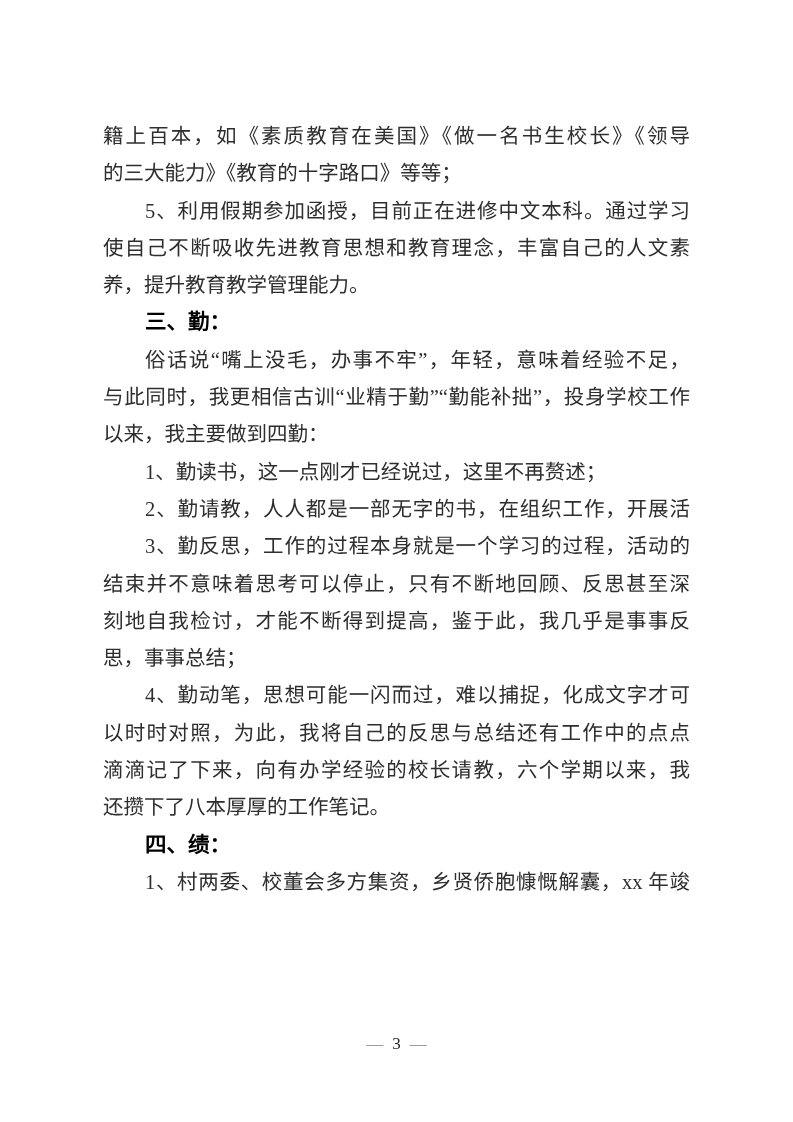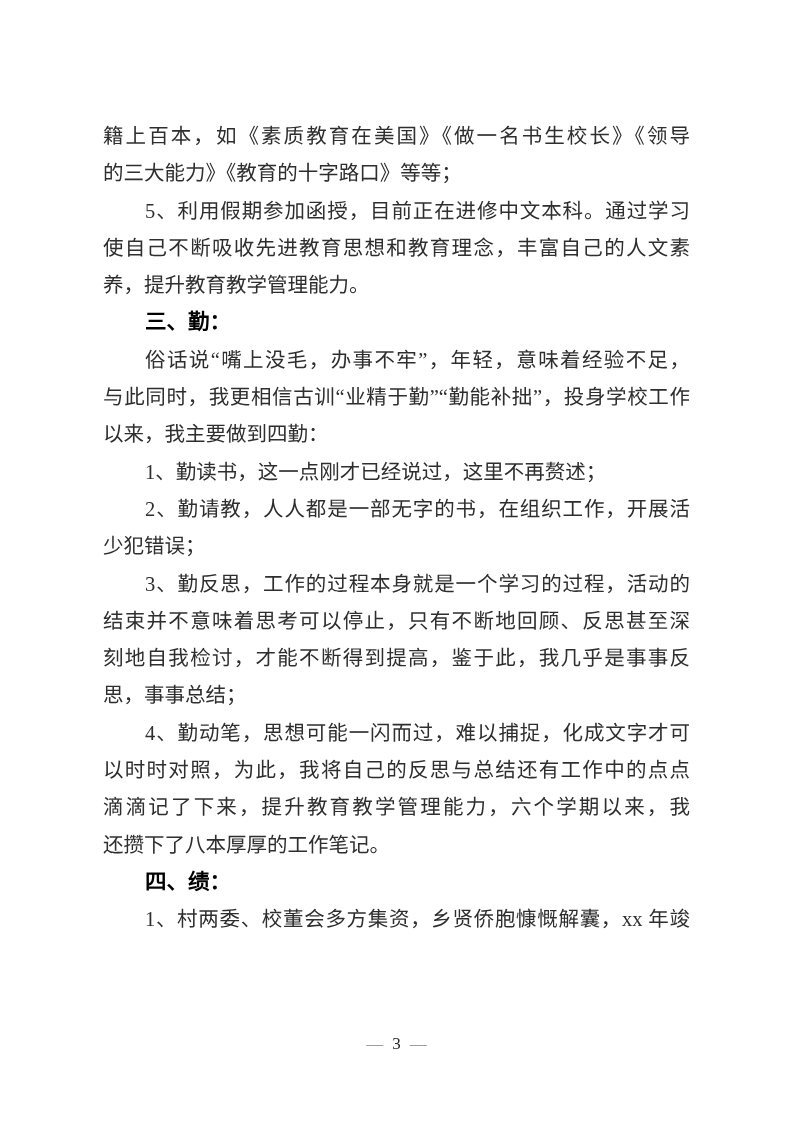--- a/index.html
+++ b/index.html
@@ -77,28 +77,27 @@
     <div class="ln end">的三大能力》《教育的十字路口》等等；</div>
     <div class="ln ind">5、利用假期参加函授，目前正在进修中文本科。通过学习</div>
     <div class="ln">使自己不断吸收先进教育思想和教育理念，丰富自己的人文素</div>
     <div class="ln end">养，提升教育教学管理能力。</div>
     <div class="ln ind hd end">三、勤：</div>
     <div class="ln ind">俗话说“嘴上没毛，办事不牢”，年轻，意味着经验不足，</div>
     <div class="ln">与此同时，我更相信古训“业精于勤”“勤能补拙”，投身学校工作</div>
     <div class="ln end">以来，我主要做到四勤：</div>
     <div class="ln ind end">1、勤读书，这一点刚才已经说过，这里不再赘述；</div>
     <div class="ln ind">2、勤请教，人人都是一部无字的书，在组织工作，开展活</div>
-    <div class="ln end">少犯错误；</div>
     <div class="ln ind">3、勤反思，工作的过程本身就是一个学习的过程，活动的</div>
     <div class="ln">结束并不意味着思考可以停止，只有不断地回顾、反思甚至深</div>
     <div class="ln">刻地自我检讨，才能不断得到提高，鉴于此，我几乎是事事反</div>
     <div class="ln end">思，事事总结；</div>
     <div class="ln ind">4、勤动笔，思想可能一闪而过，难以捕捉，化成文字才可</div>
     <div class="ln">以时时对照，为此，我将自己的反思与总结还有工作中的点点</div>
-    <div class="ln">滴滴记了下来，提升教育教学管理能力，六个学期以来，我</div>
+    <div class="ln">滴滴记了下来，向有办学经验的校长请教，六个学期以来，我</div>
     <div class="ln end">还攒下了八本厚厚的工作笔记。</div>
     <div class="ln ind hd end">四、绩：</div>
     <div class="ln ind">1、村两委、校董会多方集资，乡贤侨胞慷慨解囊，xx 年竣</div>
   </div>
 
   <div class="footer">
     <span class="dash">—</span><span class="num">3</span><span class="dash">—</span>
   </div>
 
 </div>

